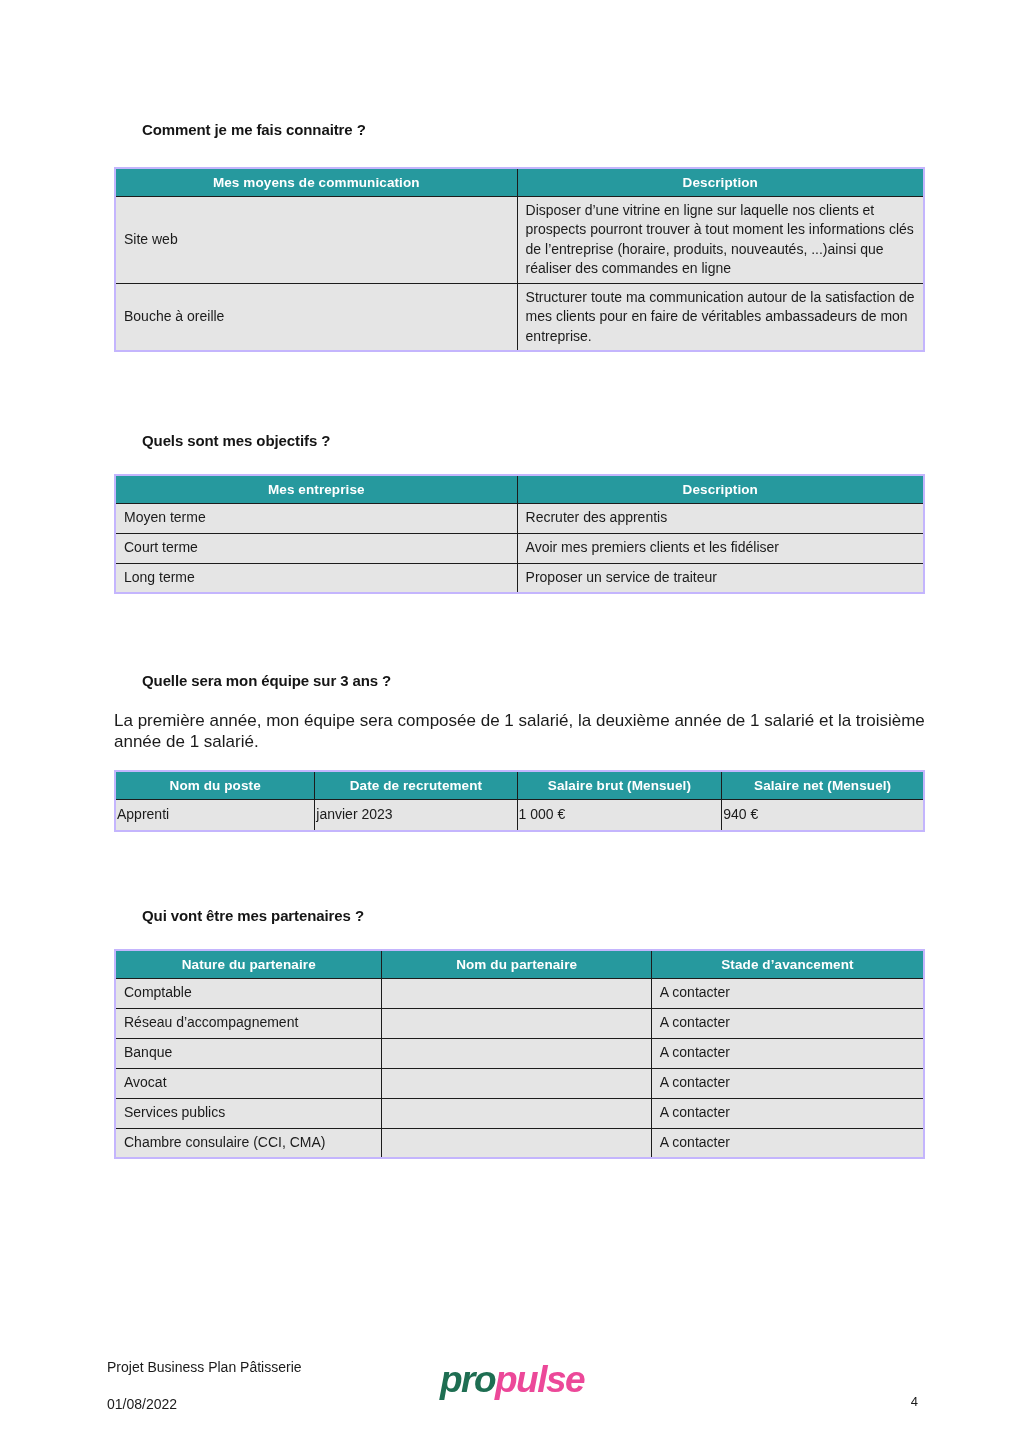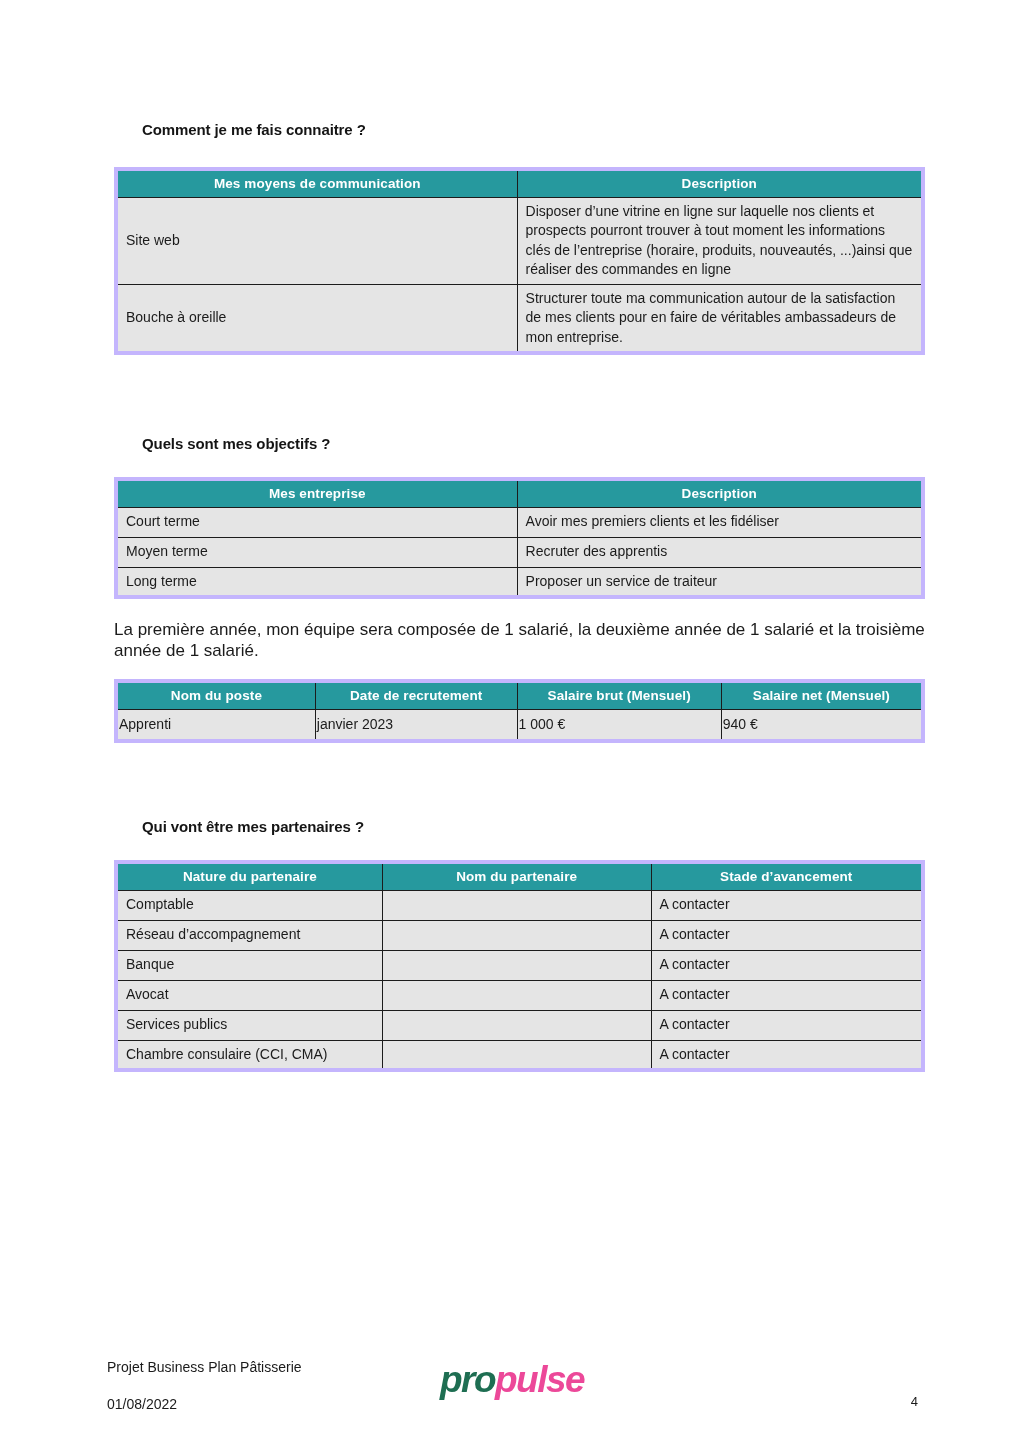--- a/index.html
+++ b/index.html
@@ -12,21 +12,21 @@
   }
   .page { position: relative; width: 1024px; height: 1448px; overflow: hidden; background: #fff; }
   .content { position: absolute; left: 114px; top: 0; width: 811px; }
 
   .sec-heading {
     font-size: 15px; font-weight: 700; line-height: 18px;
     margin: 0 0 0 28px; letter-spacing: -0.1px; color: #151515;
   }
 
   table { border-collapse: collapse; width: 100%; table-layout: fixed; }
-  table { border: 4px solid #c4b5fd; }
+  table { border: 2px solid #c4b5fd; }
   th, td { border: 1.5px solid #1c1c1c; }
   th {
     background: #26999E; color: #ffffff;
     font-size: 13.5px; font-weight: 700; text-align: center;
     height: 28px; padding: 0 4px; letter-spacing: 0.1px;
   }
   td {
     font-size: 14px; padding: 4px 8px; vertical-align: middle;
     line-height: 19.5px; color: #1b1b1b; background: #e5e5e5;
   }
@@ -83,34 +83,35 @@
           <col style="width:50.3%">
         </colgroup>
       <thead>
         <tr>
           <th>Mes entreprise</th>
           <th>Description</th>
         </tr>
       </thead>
       <tbody>
         <tr>
+          <td>Moyen terme</td>
+          <td>Recruter des apprentis</td>
+        </tr>
+        <tr>
           <td>Court terme</td>
           <td>Avoir mes premiers clients et les fidéliser</td>
-        </tr>
-        <tr>
-          <td>Moyen terme</td>
-          <td>Recruter des apprentis</td>
         </tr>
         <tr>
           <td>Long terme</td>
           <td>Proposer un service de traiteur</td>
         </tr>
       </tbody>
     </table>
 
+    <h2 class="sec-heading" style="margin-top:78px">Quelle sera mon équipe sur 3 ans ?</h2>
     <p class="para">La première année, mon équipe sera composée de 1 salarié, la deuxième année de 1 salarié et la troisième année de 1 salarié.</p>
     <table class="oneline t3" style="margin-top:18px">
       <colgroup>
           <col style="width:24.7%">
           <col style="width:25%">
           <col style="width:25.3%">
           <col style="width:25%">
         </colgroup>
       <thead>
         <tr>

